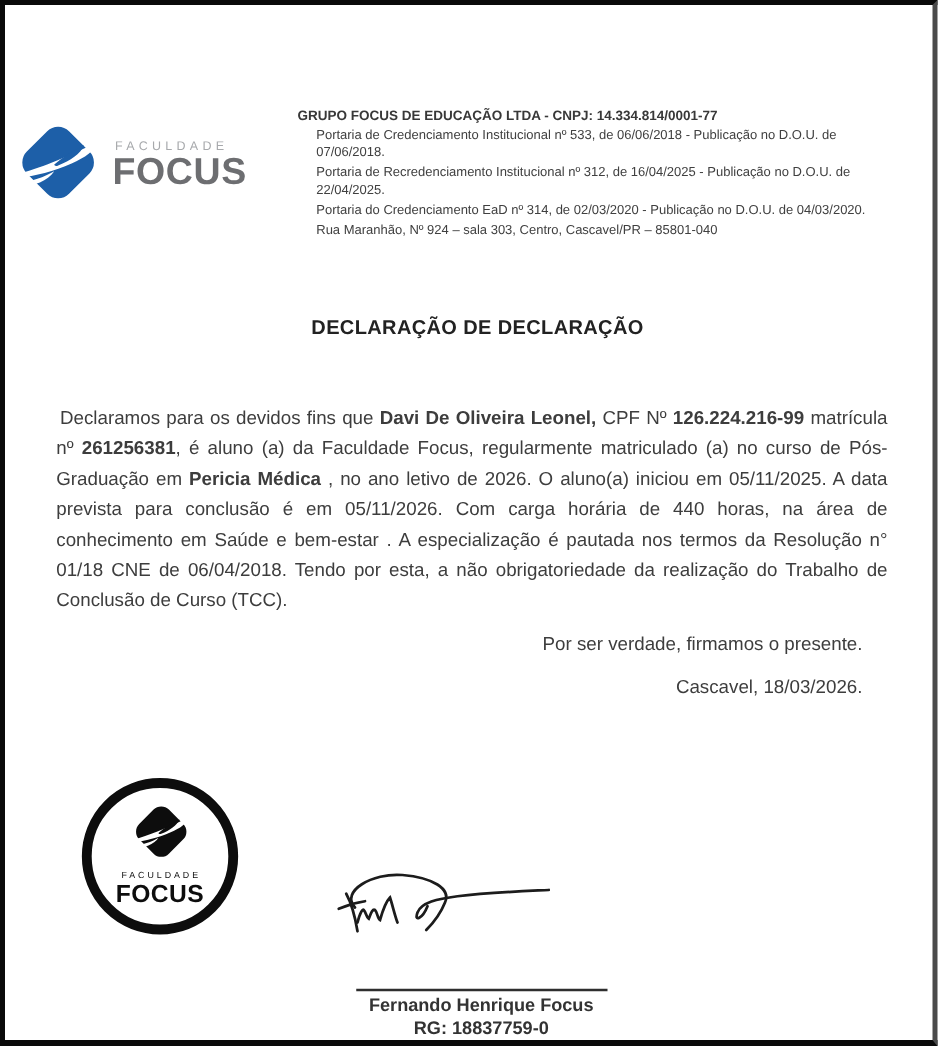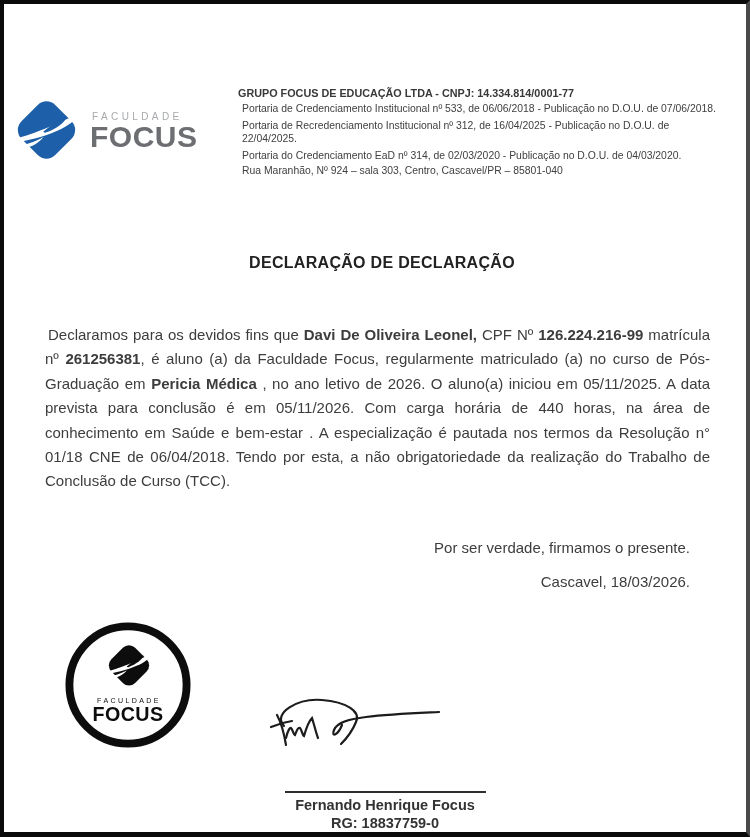--- a/index.html
+++ b/index.html
@@ -9,35 +9,35 @@
   }
   .page{
     position:absolute;inset:0;box-sizing:border-box;background:#fff;
     border-top:4px solid #0a0a0a;border-left:4px solid #0a0a0a;
     border-right:4px solid #4a4a4a;border-bottom:5px solid #0a0a0a;
   }
   
   .logo-svg{position:absolute;left:2px;top:84px;}
   .hdr-text{position:absolute;left:234px;top:82px;width:486px;color:#404040;}
   .hdr-org{font-size:10.8px;line-height:15px;font-weight:bold;margin:0 0 1px 0;color:#383838;}
-  .hdr-line{font-size:10.4px;line-height:13.5px;margin:0 0 3px 4px;}
+  .hdr-line{font-size:10.4px;line-height:13.5px;margin:0 0 3px 15px;}
   .hdr-line:last-child{margin-top:-1px;}
   
   .doc-title{
     position:absolute;top:250px;left:0;width:100%;box-sizing:border-box;padding-left:14px;
     text-align:center;font-size:16px;font-weight:bold;letter-spacing:.3px;color:#222;
   }
   
   .declaration{
     position:absolute;left:41px;top:304px;width:665px;
     font-size:15px;line-height:24.4px;text-align:justify;text-indent:3px;color:#3d3d3d;
   }
   .declaration .b{font-weight:bold;}
   
-  .closing{position:absolute;right:56px;top:500px;text-align:right;font-size:15px;color:#3d3d3d;margin-top:32px;}
+  .closing{position:absolute;right:56px;top:500px;text-align:right;font-size:15px;color:#3d3d3d;}
   .closing-l1{margin:0 0 10px 0;line-height:24px;}
   .closing-l2{margin:0;line-height:24px;}
   
   .stamp-svg{position:absolute;left:60px;top:617px;}
   .sig-svg{position:absolute;left:254px;top:681px;}
   .sig-line{position:absolute;left:281px;top:787px;width:201px;height:0;border-top:2px solid #2e2e2e;}
   .signatory{position:absolute;left:246px;top:793px;width:270px;text-align:center;
     font-weight:bold;font-size:14.5px;line-height:17.5px;color:#333;}
   .gem-blue{color:var(--logo-blue,#1d5fa8);}
   .gem-black{color:#0d0d0d;}

